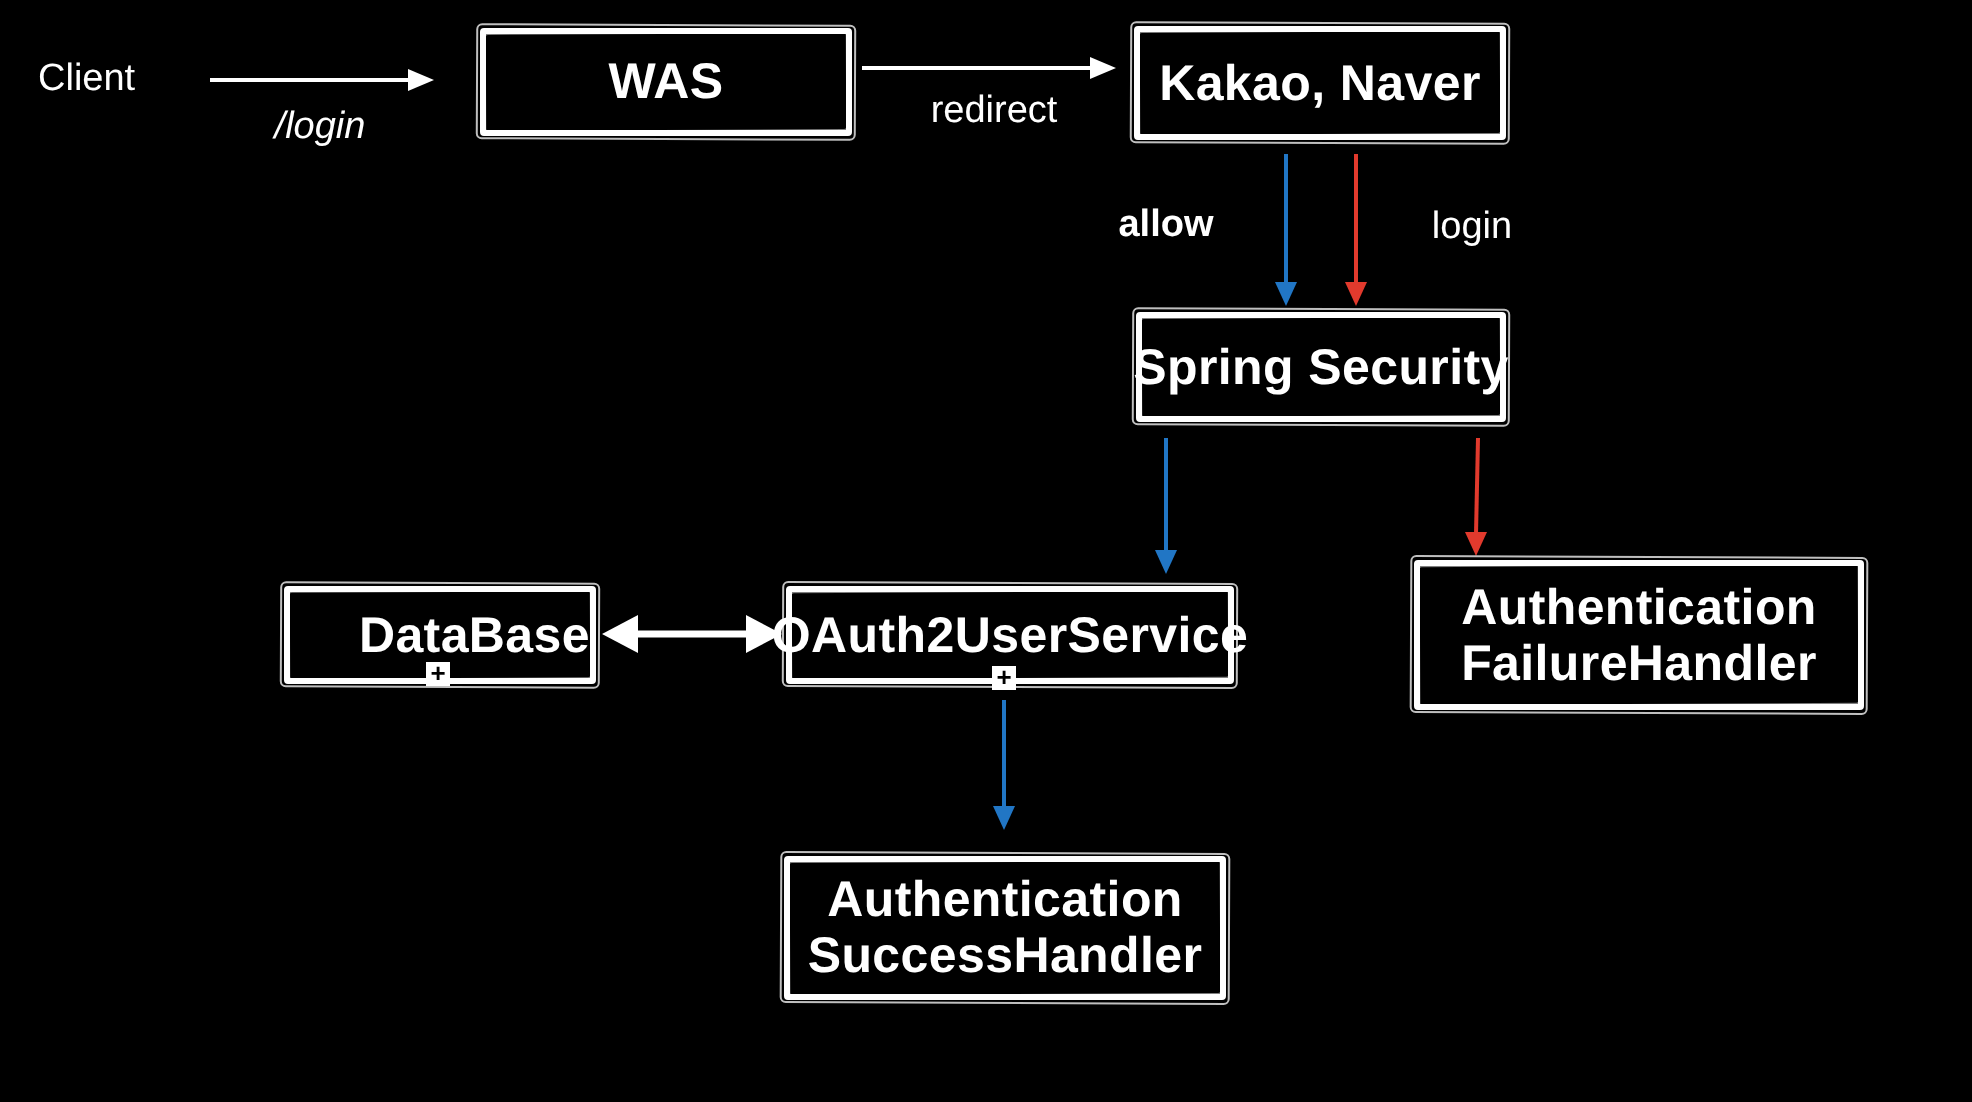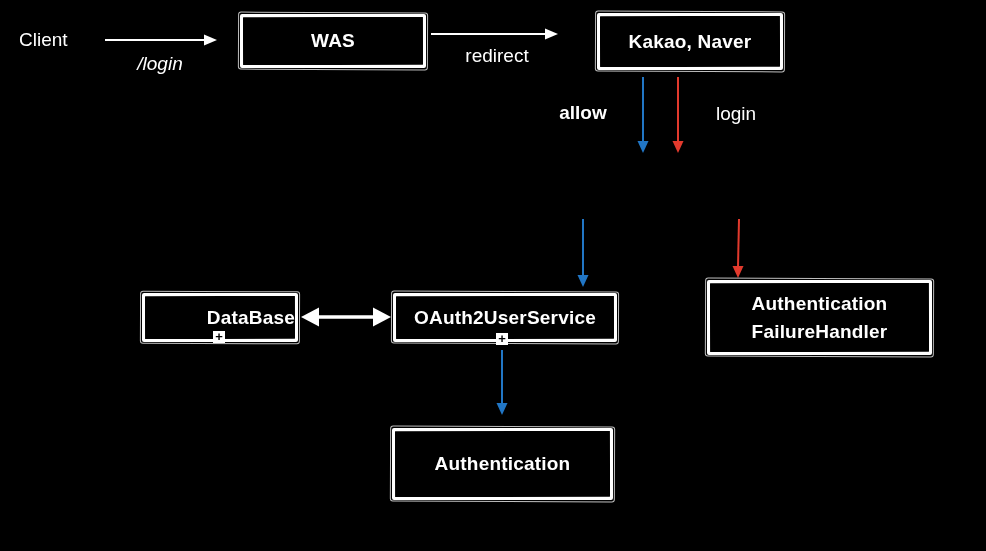--- a/index.html
+++ b/index.html
@@ -50,28 +50,28 @@
     position: absolute;
     inset: -1px;
     border: 1px solid rgba(255,255,255,0.5);
     border-radius: 2px;
     transform: rotate(-0.3deg);
     pointer-events: none;
   }
   .node-label {
     color: #ffffff;
     font-weight: bold;
-    font-size: 19px;
+    font-size: 25px;
     line-height: 28px;
     letter-spacing: 0.2px;
     white-space: nowrap;
   }
   
   .n-was                 { left: 240px; top: 14px;  width: 186px; height: 54px; }
-  .n-kakao               { left: 597px; top: 13px;  width: 186px; height: 57px; text-align: right; }
+  .n-kakao               { left: 567px; top: 13px;  width: 186px; height: 57px; text-align: right; }
   .n-spring              { left: 568px; top: 156px; width: 185px; height: 55px; }
   .n-database            { left: 142px; top: 293px; width: 156px; height: 49px; align-items: flex-end; }
   .n-oauth2              { left: 393px; top: 293px; width: 224px; height: 49px; }
   .n-failure             { left: 707px; top: 280px; width: 225px; height: 75px; }
   .n-success             { left: 392px; top: 428px; width: 221px; height: 72px; }
   
   .plain-label, .edge-label {
     position: absolute;
     color: #ffffff;
     font-size: 19px;
@@ -160,35 +160,39 @@
   <div class="edge-label l-deny">login</div>
 
   <div class="node n-was">
     <span class="node-label">WAS</span>
   </div>
 
   <div class="node n-kakao">
     <span class="node-label">Kakao, Naver</span>
   </div>
 
+  <div class="node n-spring">
+    <span class="node-label">Spring Security</span>
+  </div>
 
   <div class="node n-database">
     <span class="node-label">DataBase</span>
   </div>
 
   <div class="node n-oauth2">
     <span class="node-label">OAuth2UserService</span>
   </div>
 
   <div class="node n-failure">
     <span class="node-label">Authentication</span>
     <span class="node-label">FailureHandler</span>
   </div>
 
   <div class="node n-success">
     <span class="node-label">Authentication</span>
+    <span class="node-label">SuccessHandler</span>
   </div>
 
   <div class="expand-btn eb-database">+</div>
 
   <div class="expand-btn eb-oauth2">+</div>
 
 </div>
 
 </body></html>

